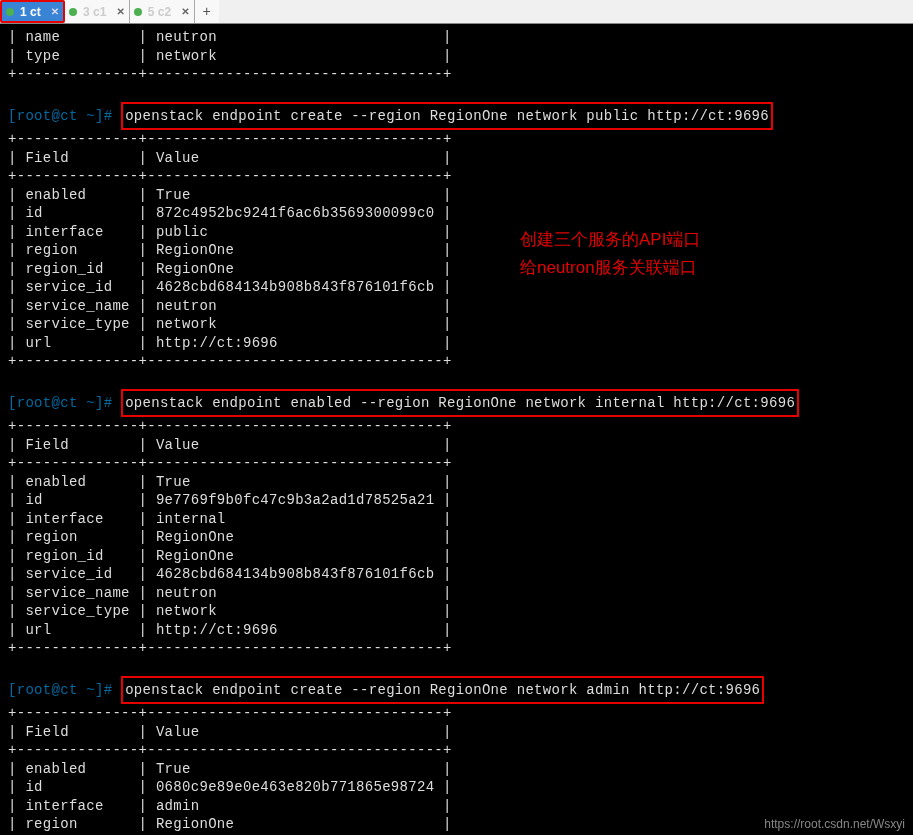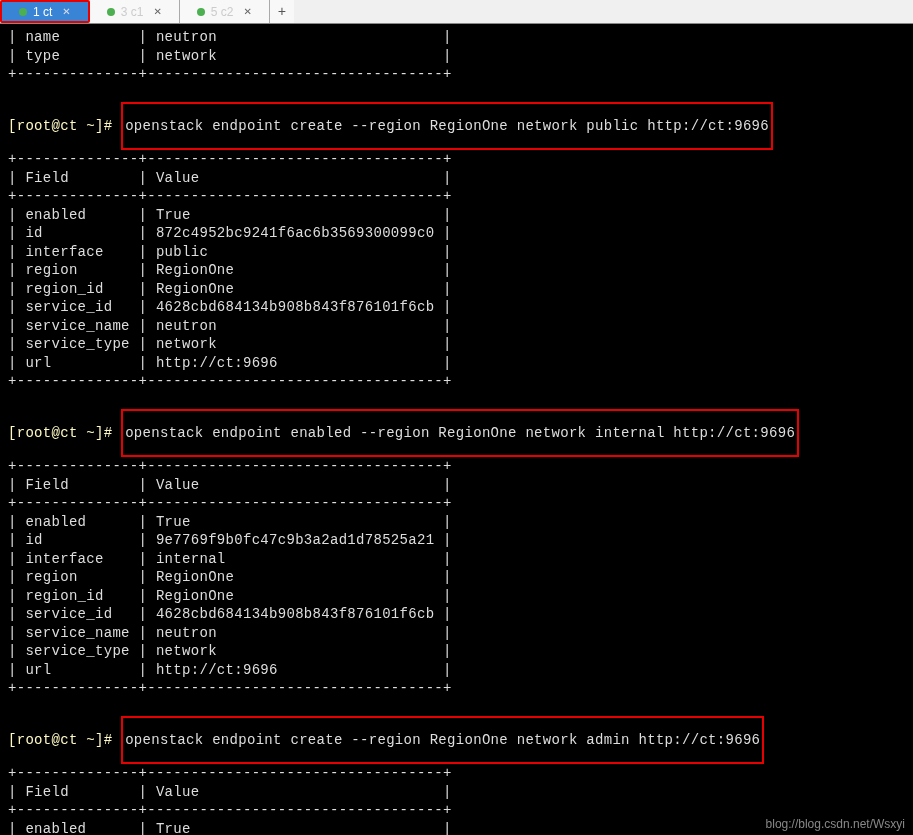--- a/index.html
+++ b/index.html
@@ -16,27 +16,28 @@
   .tabbar {
     height: 24px;
     background: #f0f0f0;
     display: flex;
     align-items: stretch;
     border-bottom: 1px solid #888;
   }
   .tab {
     display: flex;
     align-items: center;
-    padding: 0 17px;
+    padding: 0 4px;
     font-family: Arial, sans-serif;
     font-size: 12px;
     border-right: 1px solid #aaa;
     background: #f8f8f8;
     gap: 6px;
     cursor: pointer;
+    font-weight: bold;
   }
   .tab.active {
     background: #3a84d6;
     color: #fff;
     border: 2px solid #e60000;
     border-radius: 2px;
   }
   .dot-green {
     width: 8px; height: 8px; border-radius: 50%;
     background: #4caf50; display: inline-block;
@@ -49,24 +50,24 @@
     width: 24px; display: flex; align-items: center; justify-content: center;
     color: #555; background: #f8f8f8; cursor: pointer;
   }
   .terminal {
     padding: 4px 8px;
     white-space: pre;
     line-height: 18.5px;
     letter-spacing: 0.3px;
     color: #ddd;
   }
-  .prompt { color: #fef9c3; }
+  .prompt { color: #0369a1; }
   .cmd-highlight {
     border: 2px solid #e60000;
-    padding: 14px 2px;
+    padding: 4px 2px;
     display: inline-block;
     line-height: 16px;
   }
   .annotation {
     position: absolute;
     color: #e60000;
     font-family: "Microsoft YaHei", Arial, sans-serif;
     font-size: 17px;
     line-height: 28px;
   }
@@ -142,15 +143,17 @@
 | Field        | Value                            |
 +--------------+----------------------------------+
 | enabled      | True                             |
 | id           | 0680c9e89e0e463e820b771865e98724 |
 | interface    | admin                            |
 | region       | RegionOne                        |
 | region_id    | RegionOne                        |
 | service_id   | 4628cbd684134b908b843f876101f6cb |</div>
 
 <div class="annotation" style="left:520px; top:226px;">
+  <div>创建三个服务的API端口</div>
+  <div>给neutron服务关联端口</div>
 </div>
 
-<div class="watermark">blog://blog.csdn.net/Wsxyi</div>
+<div class="watermark">https://root.csdn.net/Wsxyi</div>
 
 </body></html>

